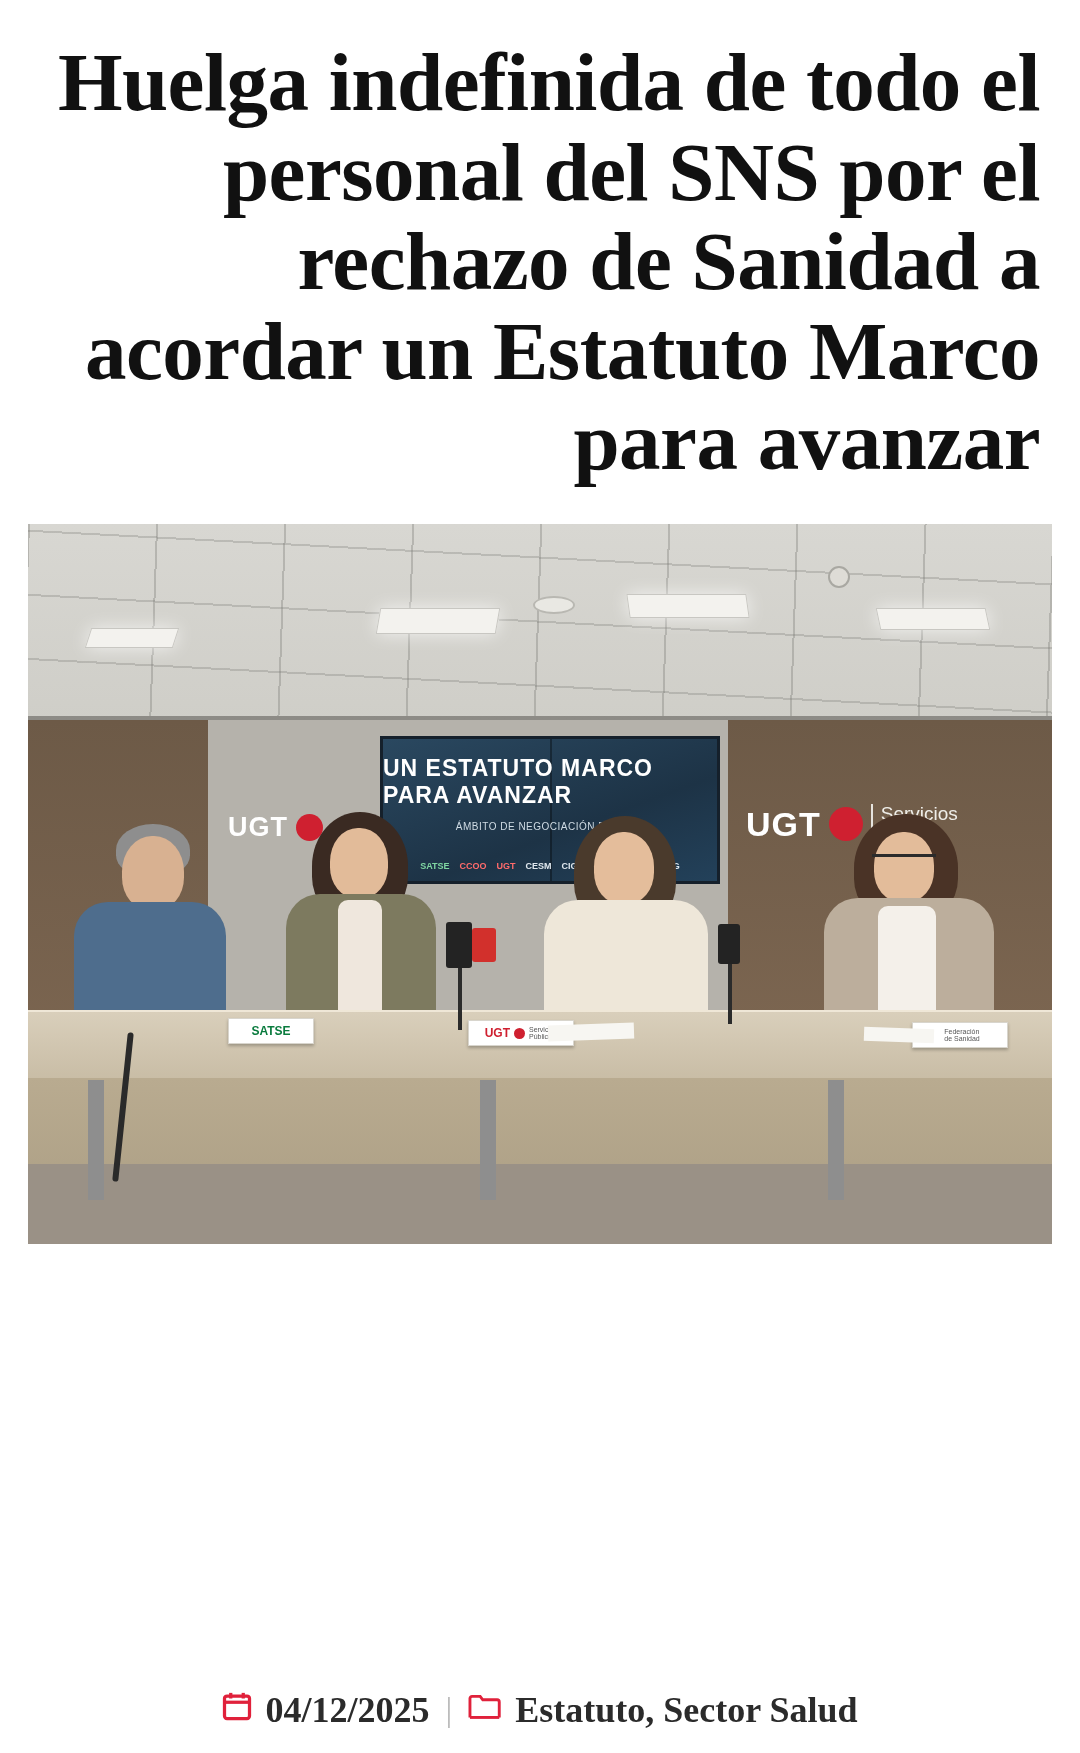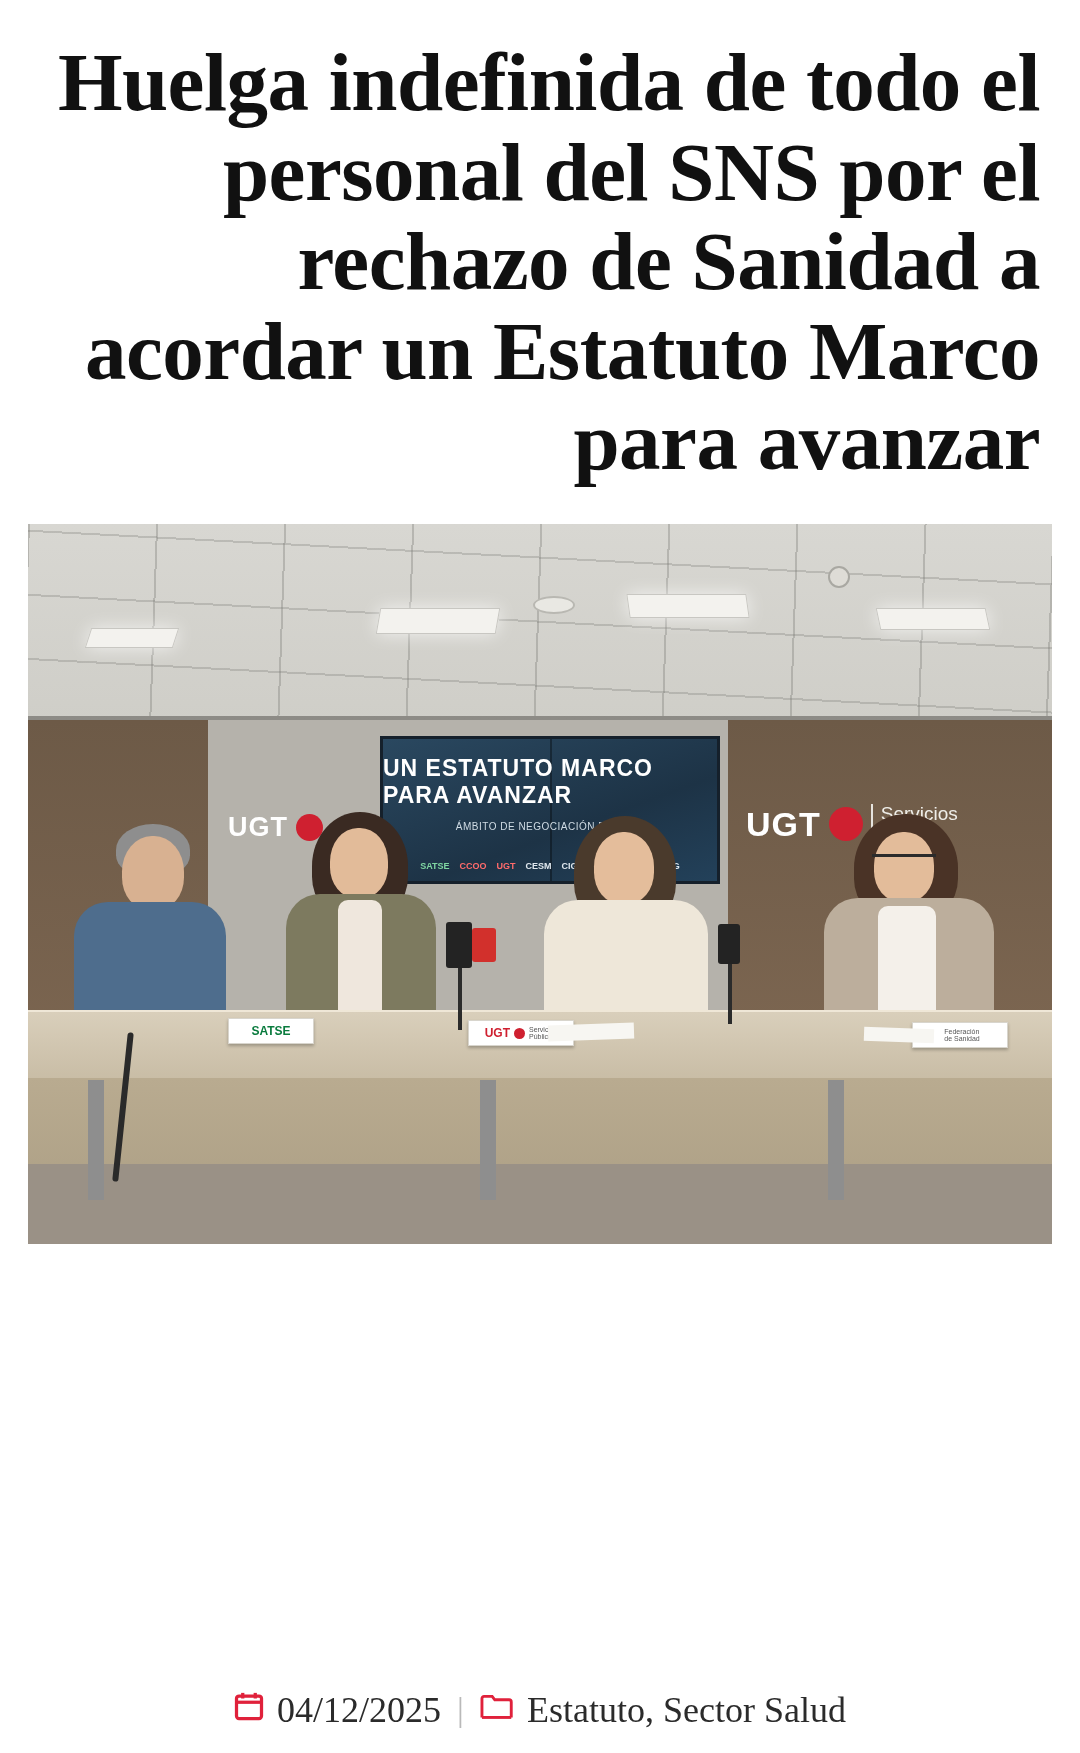--- a/index.html
+++ b/index.html
@@ -208,21 +208,21 @@
     left: 0; right: 0;
     bottom: 60px;
     display: flex;
     align-items: center;
     justify-content: center;
     gap: 16px;
     font-family: "Liberation Serif", serif;
     font-size: 36px;
     color: #2b2b2b;
   }
-  .meta .item { display: inline-flex; align-items: center; gap: 13px; }
+  .meta .item { display: inline-flex; align-items: center; gap: 13px; font-weight: bold; }
   .sep { color: #b9b9b9; font-size: 34px; }
   .icon-cal, .icon-folder { display: inline-block; }
 </style>
 </head>
 <body>
 
 <div class="page">
 
   <h1 class="headline">Huelga indefinida de todo el personal del SNS por el rechazo de Sanidad a acordar un Estatuto Marco para avanzar</h1>
 

